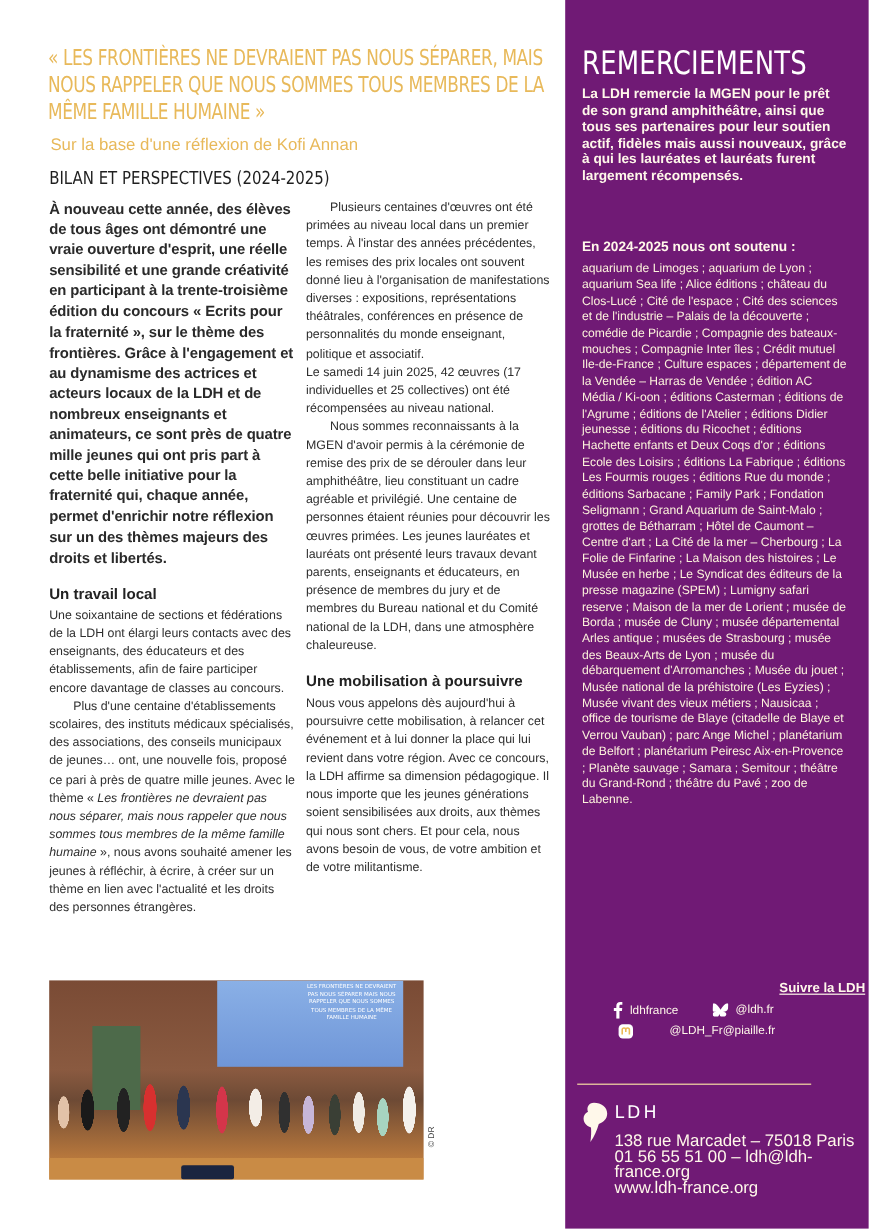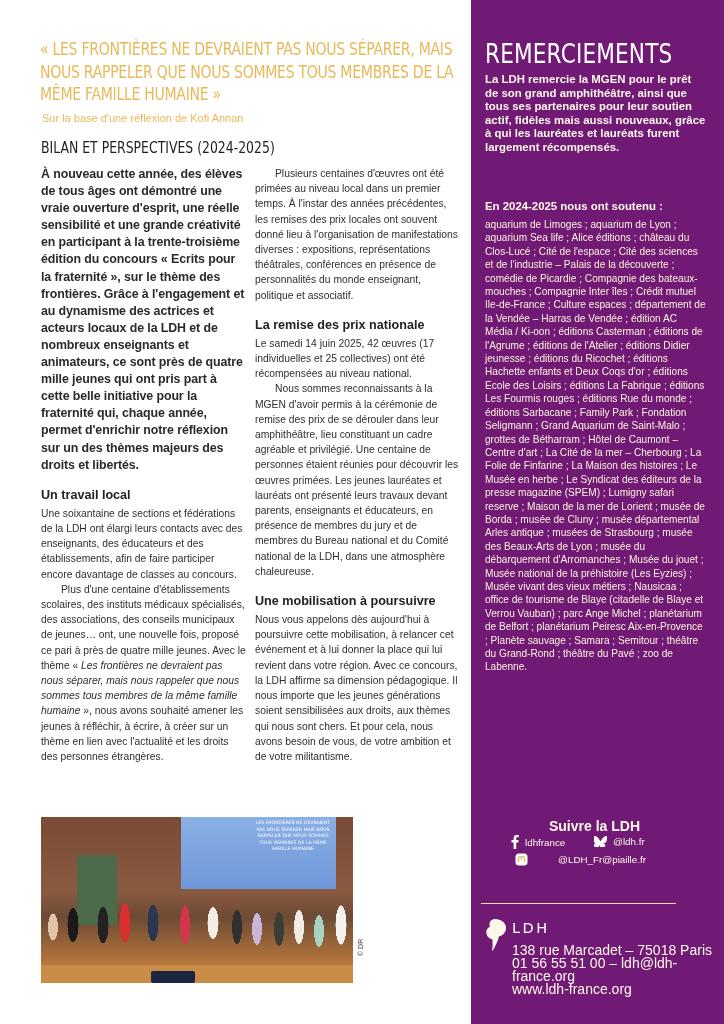--- a/index.html
+++ b/index.html
@@ -10,21 +10,21 @@
   .main { position: absolute; left: 0; top: 0; width: 471px; height: 1024px; background: #fff; }
 
   .quote {
     position: absolute; left: 40px; top: 38px; width: 425px;
     font-family: "DejaVu Sans", sans-serif; font-stretch: condensed;
     color: #e8b95a; font-size: 18.2px; line-height: 22.5px; font-weight: normal;
     letter-spacing: -0.35px; transform: scaleX(0.86); transform-origin: left top;
     width: 494px;
   }
   .quote-source {
-    position: absolute; left: 42px; top: 112px; font-size: 11px; color: #e8b95a;
+    position: absolute; left: 42px; top: 112px; font-size: 14px; color: #e8b95a;
   }
   .section-title {
     position: absolute; left: 41px; top: 139px;
     font-family: "DejaVu Sans", sans-serif; font-size: 15px; color: #1f1f1f;
     transform: scaleX(0.83); transform-origin: left top; white-space: nowrap;
   }
 
   .col { position: absolute; font-size: 10.3px; line-height: 15.2px; color: #2e2e2e; }
   .col-left { left: 41px; top: 166px; width: 206px; }
   .col-mid  { left: 255px; top: 166px; width: 206px; }
@@ -85,22 +85,22 @@
     position: absolute; left: 14px; top: 73px; width: 222px; font-weight: bold;
     font-size: 11.4px; line-height: 13.5px; color: #fff8ea;
   }
   .sb-subtitle {
     position: absolute; left: 14px; top: 200px; font-weight: bold; font-size: 11.4px; color: #fff8ea;
   }
   .sb-partners {
     position: absolute; left: 14px; top: 218px; width: 222px; font-size: 10.1px; line-height: 13.4px; color: #fdf3dc;
   }
   .follow {
-    position: absolute; left: 0; top: 818px; width: 253px; text-align: center; font-weight: bold;
-    font-size: 14px; color: #fff8ea; left: -3px;
+    position: absolute; left: 0; top: 818px; width: 253px; text-align: right; font-weight: bold;
+    font-size: 11px; text-decoration: underline; color: #fff8ea; left: -3px;
   }
   .social-row { position: absolute; font-weight: normal; font-size: 9.8px; color: #fff8ea; display: flex; align-items: center; }
   .social-row .ico { display: inline-flex; align-items: center; justify-content: center; margin-right: 6px; }
   .fb-row { left: 40px; top: 835px; }
   .bs-row { left: 123px; top: 836px; }
   .ma-row { left: 44px; top: 853px; gap: 24px; }
   .divider { position: absolute; left: 10px; top: 903px; width: 195px; height: 1px; background: #f7dca4; }
   .ldh-logo { position: absolute; left: 14px; top: 918px; }
   .ldh-name { position: absolute; left: 41px; top: 920px; font-family: "DejaVu Sans", sans-serif; font-size: 14.5px; letter-spacing: 2.5px; color: #fff; }
   .addr { position: absolute; left: 41px; top: 944px; font-size: 14px; line-height: 13px; color: #fff8ea; }
@@ -119,21 +119,20 @@
     <p class="lead">À nouveau cette année, des élèves de tous âges ont démontré une vraie ouverture d'esprit, une réelle sensibilité et une grande créativité en participant à la trente-troisième édition du concours « Ecrits pour la fraternité », sur le thème des frontières. Grâce à l'engagement et au dynamisme des actrices et acteurs locaux de la LDH et de nombreux enseignants et animateurs, ce sont près de quatre mille jeunes qui ont pris part à cette belle initiative pour la fraternité qui, chaque année, permet d'enrichir notre réflexion sur un des thèmes majeurs des droits et libertés.</p>
 
     <h3 class="sub-h">Un travail local</h3>
     <p class="p">Une soixantaine de sections et fédérations de la LDH ont élargi leurs contacts avec des enseignants, des éducateurs et des établissements, afin de faire participer encore davantage de classes au concours.</p>
     <p class="p indent"><span>Plus d'une centaine d'établissements scolaires, des instituts médicaux spécialisés, des associations, des conseils municipaux de jeunes… ont, une nouvelle fois, proposé ce pari à près de quatre mille jeunes. Avec le thème « </span><span class="italic">Les frontières ne devraient pas nous séparer, mais nous rappeler que nous sommes tous membres de la même famille humaine</span><span> », nous avons souhaité amener les jeunes à réfléchir, à écrire, à créer sur un thème en lien avec l'actualité et les droits des personnes étrangères.</span></p>
   </div>
 
   <div class="col col-mid">
     <p class="p indent">Plusieurs centaines d'œuvres ont été primées au niveau local dans un premier temps. À l'instar des années précédentes, les remises des prix locales ont souvent donné lieu à l'organisation de manifestations diverses : expositions, représentations théâtrales, conférences en présence de personnalités du monde enseignant, politique et associatif.</p>
 
-    <h3 class="sub-h" style="margin-top:14px">La remise des prix nationale</h3>
     <p class="p">Le samedi 14 juin 2025, 42 œuvres (17 individuelles et 25 collectives) ont été récompensées au niveau national.</p>
     <p class="p indent">Nous sommes reconnaissants à la MGEN d'avoir permis à la cérémonie de remise des prix de se dérouler dans leur amphithéâtre, lieu constituant un cadre agréable et privilégié. Une centaine de personnes étaient réunies pour découvrir les œuvres primées. Les jeunes lauréates et lauréats ont présenté leurs travaux devant parents, enseignants et éducateurs, en présence de membres du jury et de membres du Bureau national et du Comité national de la LDH, dans une atmosphère chaleureuse.</p>
 
     <h3 class="sub-h" style="margin-top:14px">Une mobilisation à poursuivre</h3>
     <p class="p">Nous vous appelons dès aujourd'hui à poursuivre cette mobilisation, à relancer cet événement et à lui donner la place qui lui revient dans votre région. Avec ce concours, la LDH affirme sa dimension pédagogique. Il nous importe que les jeunes générations soient sensibilisées aux droits, aux thèmes qui nous sont chers. Et pour cela, nous avons besoin de vous, de votre ambition et de votre militantisme.</p>
   </div>
 
   <div class="photo">
     <div class="banner"></div>
     <div class="screen">

